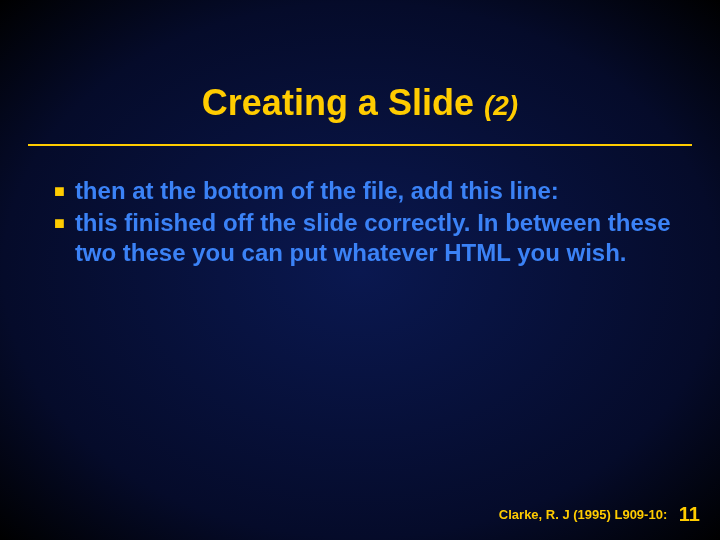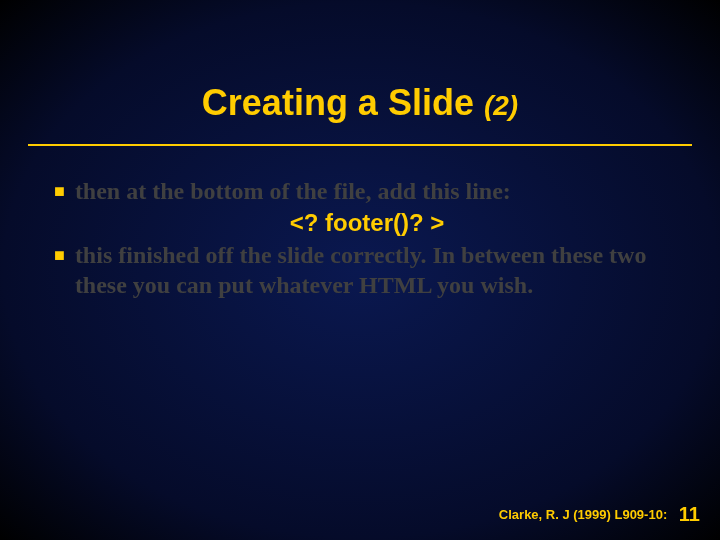--- a/index.html
+++ b/index.html
@@ -42,25 +42,24 @@
     margin-bottom: 2px;
   }
   .bullet-mark {
     color: #ffcc00;
     font-size: 18px;
     line-height: 30px;
     margin-right: 10px;
     flex-shrink: 0;
   }
   .bullet-text {
-    color: #404040;
+    color: #3b82f6;
     font-size: 24px;
     font-weight: bold;
     line-height: 30px;
-    font-family: Liberation Serif, serif;
   }
   .code-line {
     color: #ffcc00;
     font-size: 24px;
     font-weight: bold;
     text-align: center;
     line-height: 30px;
     margin-bottom: 2px;
   }
   .footer {
@@ -89,27 +88,26 @@
 
   <div class="underline"></div>
 
   <div class="content">
 
     <div class="bullet-item">
       <span class="bullet-mark">■</span>
       <span class="bullet-text">then at the bottom of the file, add this line:</span>
     </div>
 
-    <div class="code-line">&lt;? footer()? &gt;</div>
 
     <div class="bullet-item">
       <span class="bullet-mark">■</span>
       <span class="bullet-text">this finished off the slide correctly. In between these two these you can put whatever HTML you wish.</span>
     </div>
 
   </div>
 
   <div class="footer">
-    <span>Clarke, R. J (1999) L909-10:</span>
+    <span>Clarke, R. J (1995) L909-10:</span>
     <span class="pagenum">11</span>
   </div>
 
 </div>
 
 </body></html>

